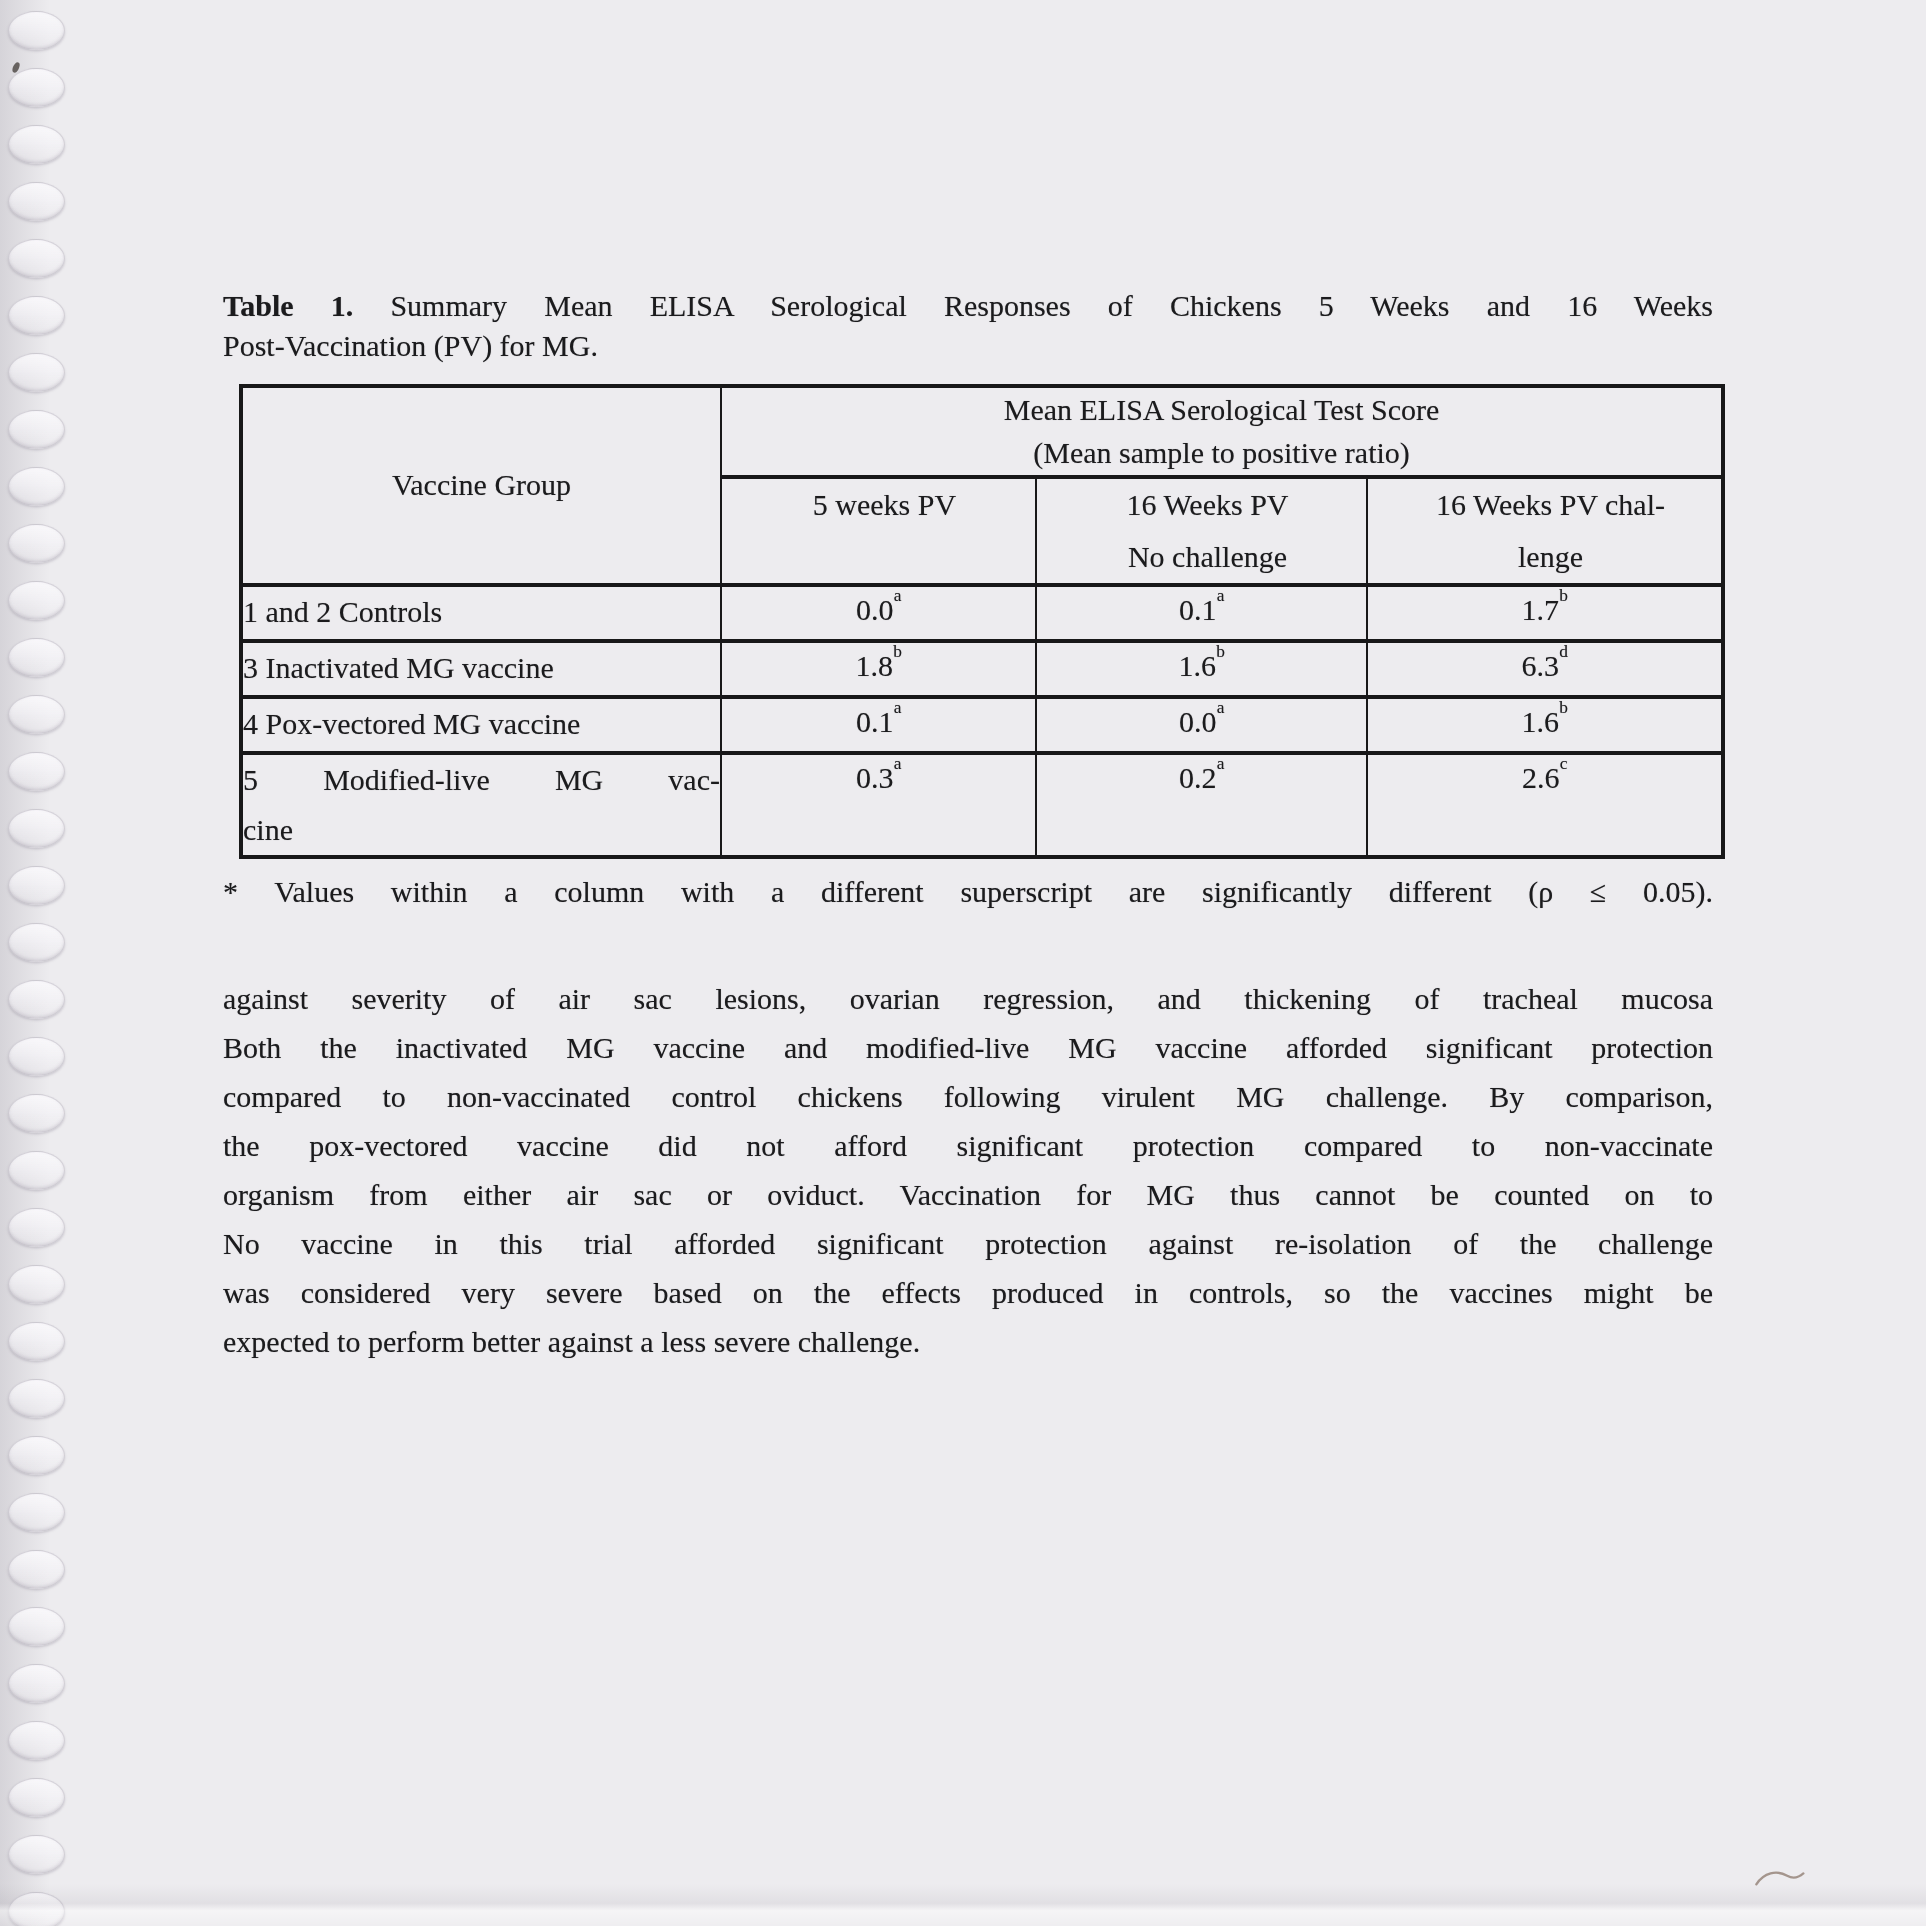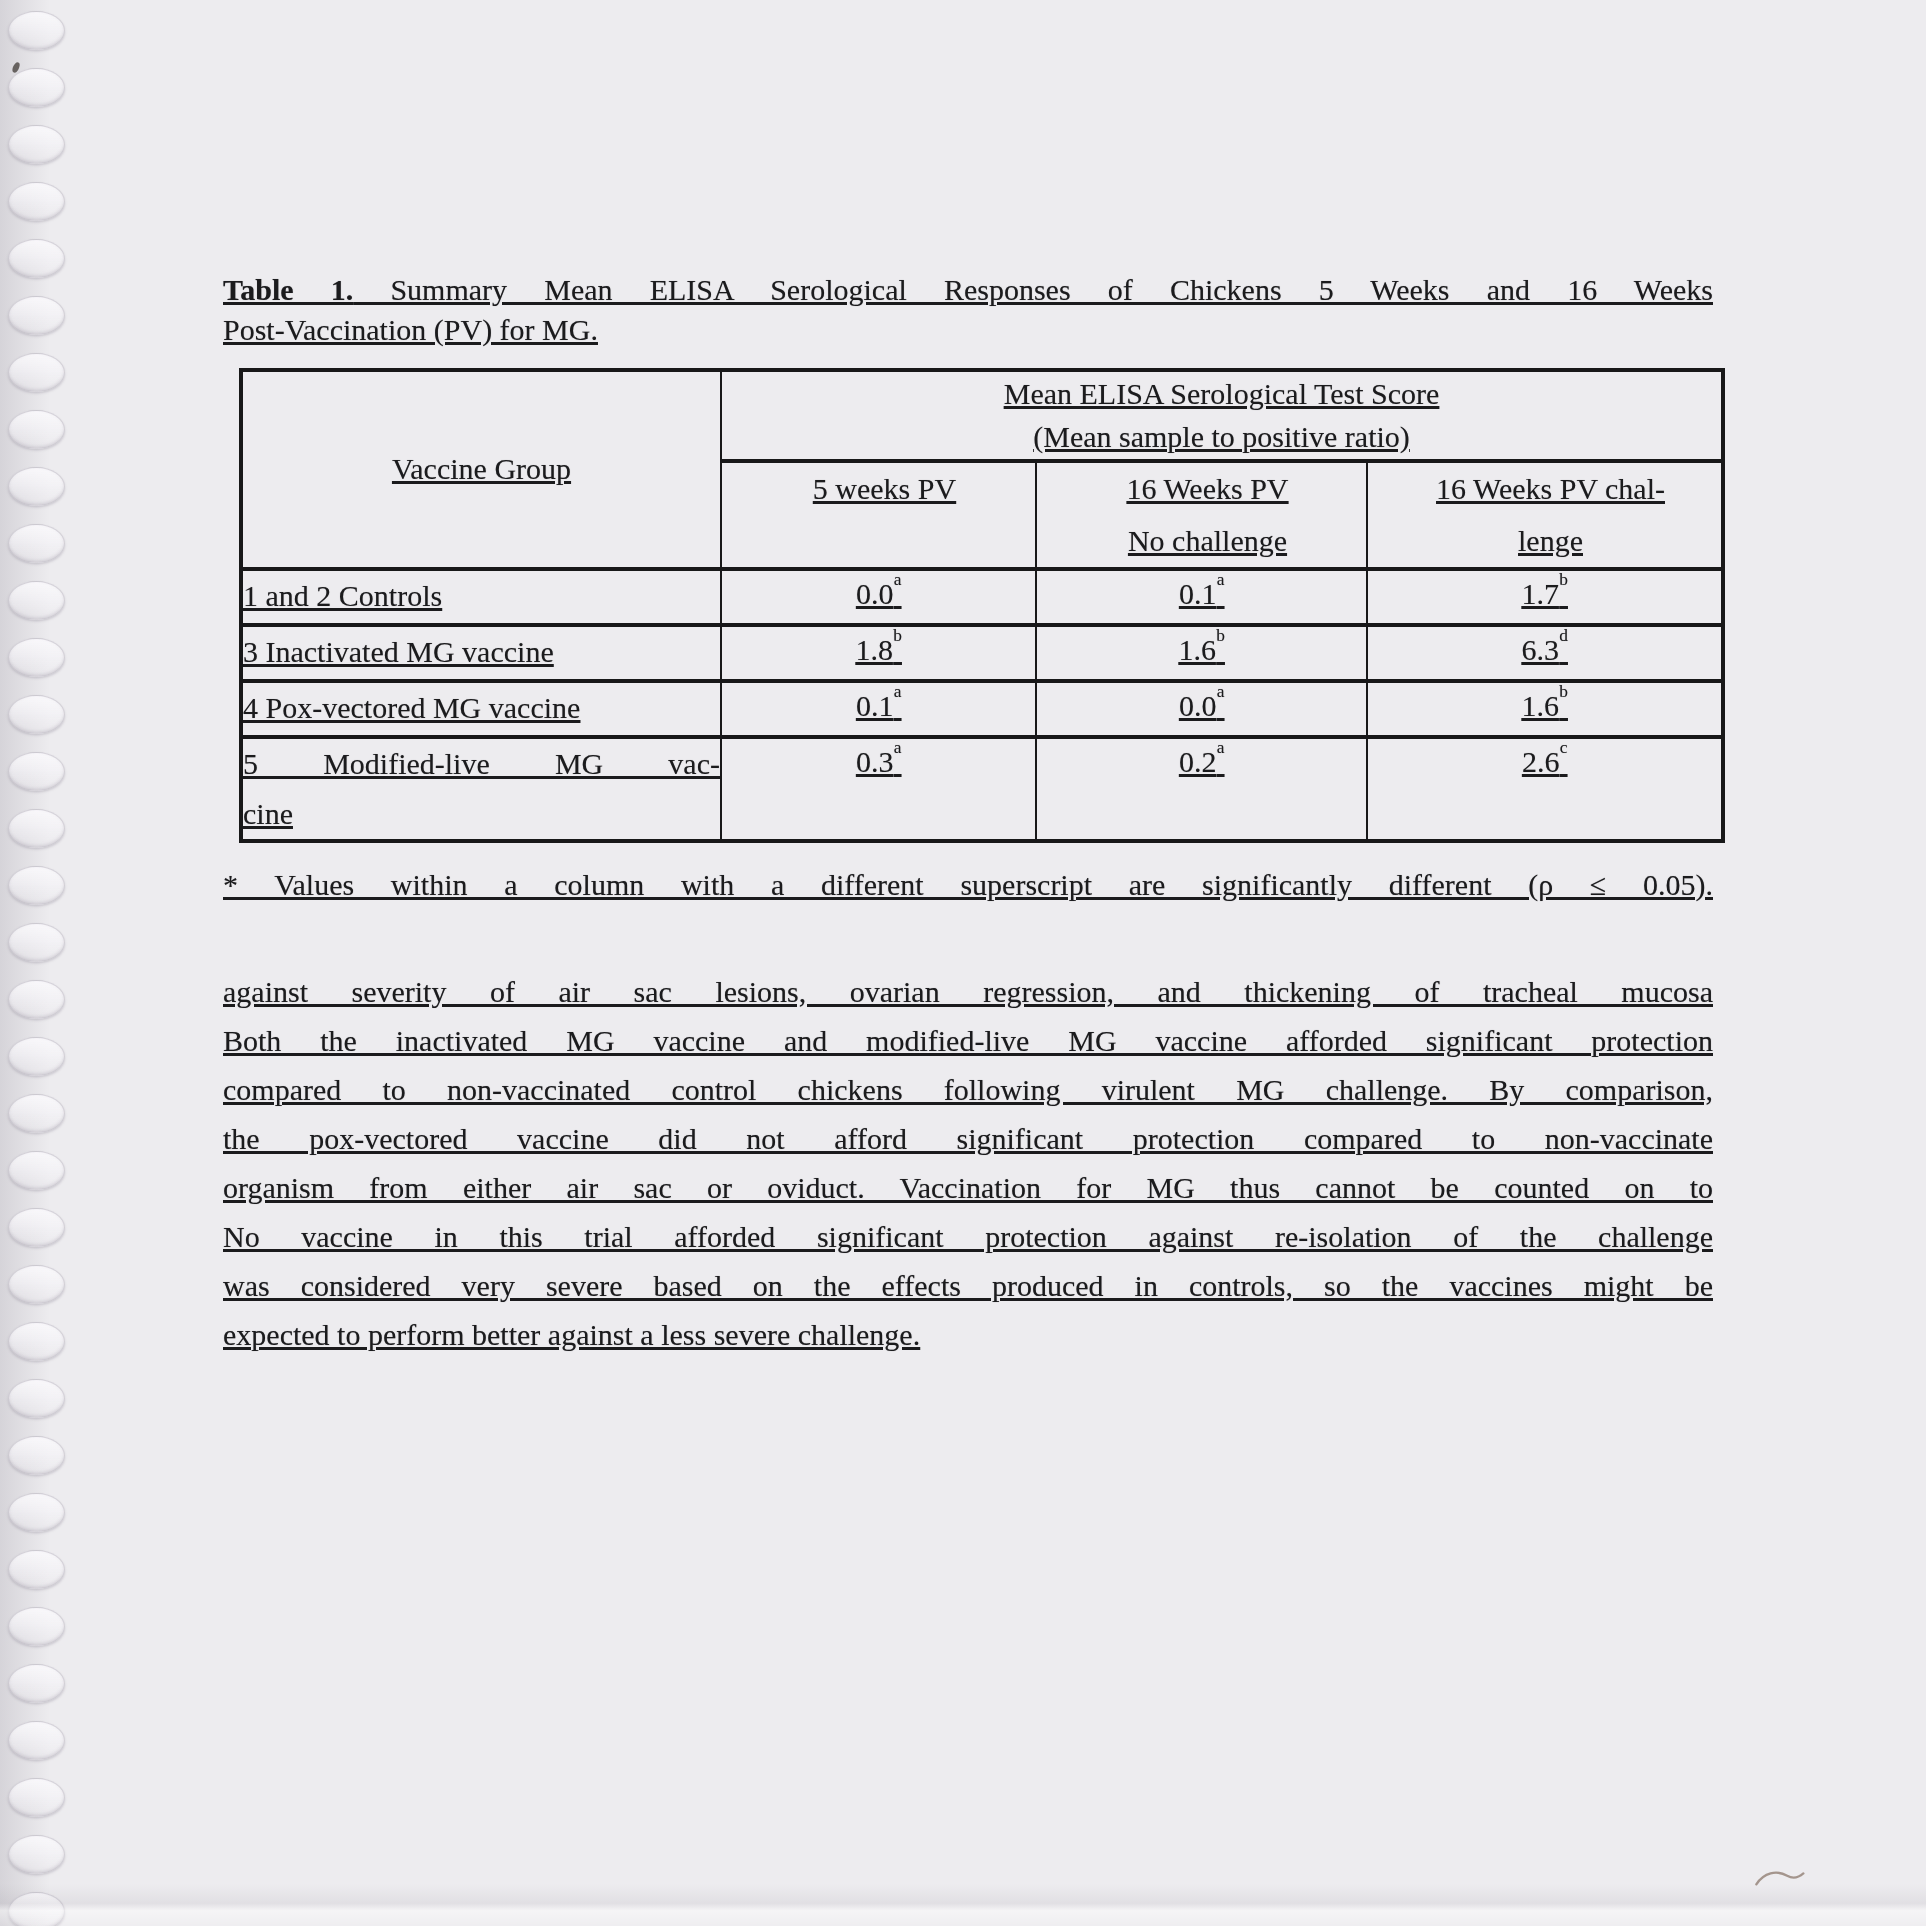--- a/index.html
+++ b/index.html
@@ -51,25 +51,24 @@
     height: 46px;
     background: linear-gradient(180deg, rgba(0,0,0,0) 0%, rgba(118,112,126,0.10) 42%, rgba(255,255,255,0.45) 58%, rgba(0,0,0,0) 100%);
     pointer-events: none;
   }
   .fiber { position: absolute; left: 1754px; top: 1865px; }
 
   
   .content {
     position: absolute;
     left: 223px;
-    top: 270px;
+    top: 286px;
     width: 1490px;
     font-size: 30px;
     text-shadow: 0 0 0.8px rgba(25,25,28,0.45);
-    text-decoration: underline;
   }
   .j { text-align: justify; text-align-last: justify; }
   .title-line { line-height: 40px; }
   .body-line { line-height: 49px; }
 
   
   table.mg {
     margin-left: 16px;
     margin-top: 17.7px;
     width: 1482px;
@@ -95,21 +94,21 @@
   td.grp .gl { line-height: 50px; }
   td.val { vertical-align: top; text-align: center; padding-top: 3.9px; height: 52px; line-height: 46px; }
   tr.tall td.val, tr.tall td.grp { height: 97px; }
   sup.s {
     font-size: 0.58em;
     line-height: 0;
     position: relative;
     top: -0.42em;
     left: 0.02em;
   }
-  .footnote { margin-top: 19px; line-height: 46px; }
+  .footnote { margin-top: 10px; line-height: 46px; }
   .paras { margin-top: 59px; }
 </style>
 </head>
 <body>
 
 <div class="page">
 
   <div class="edge-shade"></div>
   <div class="holes">
       <div class="hole" style="top: 10.8px;"></div>

